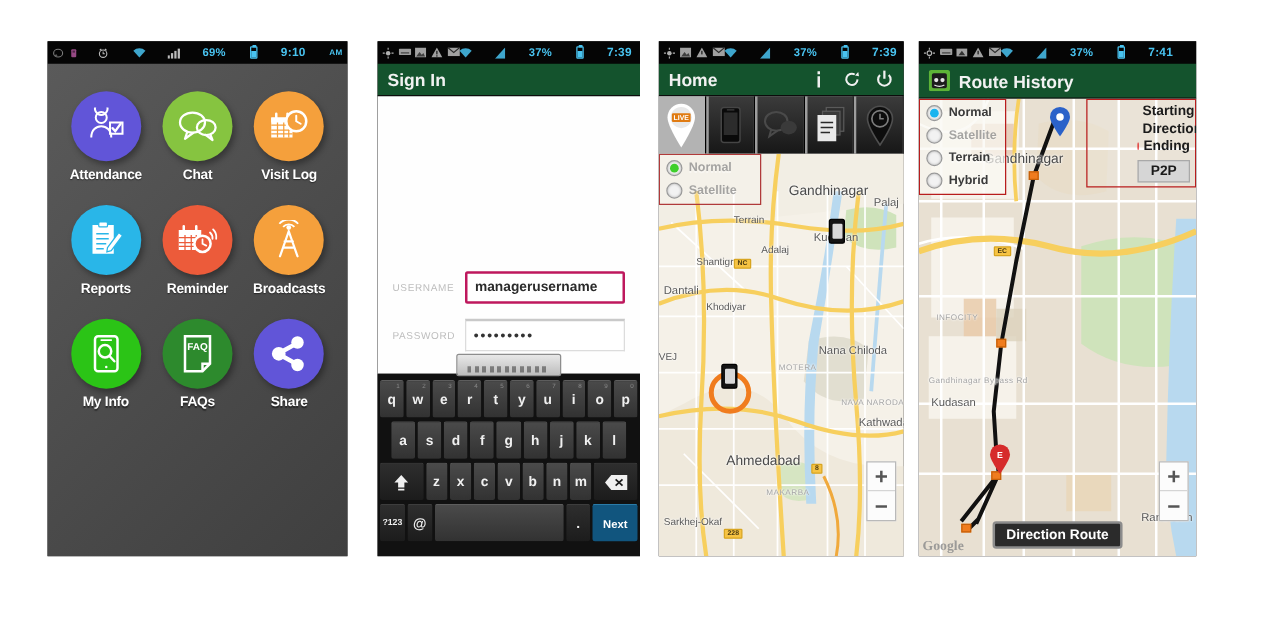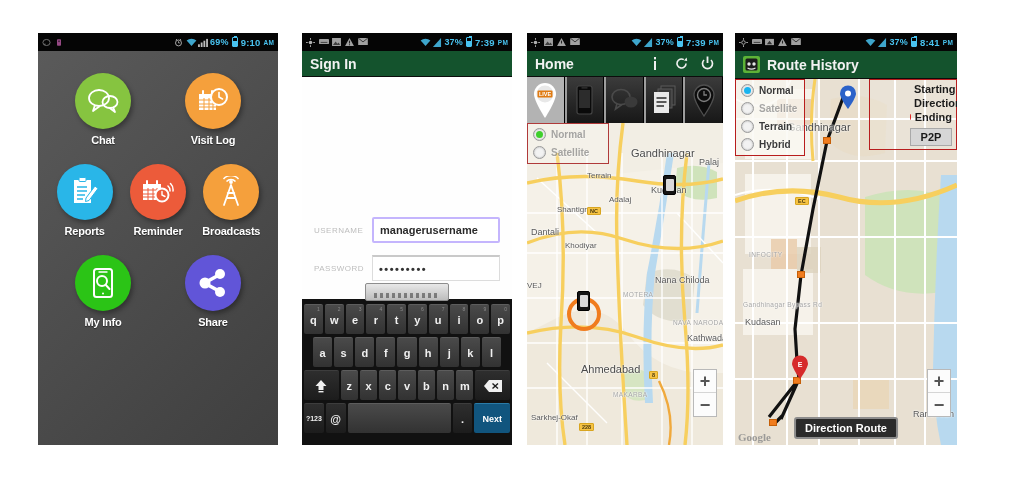--- a/index.html
+++ b/index.html
@@ -18,21 +18,21 @@
   #panel-home  { left: 527px; top: 33px; width: 196px; height: 412px; }
   #panel-route { left: 735px; top: 33px; width: 222px; height: 412px; }
 
   
   .statusbar {
     height: 18px; background: #050505; color: #49c3f0;
     display: flex; align-items: center; padding: 0 4px;
     font-size: 9px; font-weight: bold; letter-spacing: .2px;
   }
   .sb-left { display: flex; align-items: center; gap: 4px; flex: 1; }
-  .sb-right { display: flex; align-items: center; gap: 3px; }
+  .sb-right { display: flex; align-items: center; gap: 19px; }
   .sb-ic { width: 9px; height: 9px; display: inline-block; position: relative; opacity: .85; }
   .sb-ic svg { display:block; }
   .sb-pct { font-size: 9px; color: #49c3f0; }
   .sb-time { font-size: 9.5px; color: #49c3f0; }
   .sb-ampm { font-size: 6.5px; color: #49c3f0; }
   .batt {
     width: 6px; height: 10px; border: 1px solid #49c3f0; border-radius: 1px;
     position: relative; background: linear-gradient(to top, #49c3f0 60%, transparent 60%);
   }
   .batt:before {
@@ -73,21 +73,21 @@
     background: #fefefe; height: 222px; position: relative;
     padding: 0 12px; display: flex; flex-direction: column;
     justify-content: flex-end; padding-bottom: 18px; gap: 12px;
   }
   .field-row { display: flex; align-items: center; gap: 6px; }
   .field-label { font-size: 8px; color: #bdbdbd; letter-spacing: .5px; width: 52px; }
   .field-box {
     flex: 1; height: 26px; background: #fff; display: flex; align-items: center;
     padding: 0 6px; font-size: 11px; color: #2b2b2b; font-weight: bold;
   }
-  .field-box.focused { border: 2px solid #c4b5fd; border-radius: 2px; }
+  .field-box.focused { border: 2px solid #be185d; border-radius: 2px; }
   .field-box.plain { border: 1px solid #dcdcdc; border-top: 2px solid #c9c9c9; color:#333; letter-spacing:1.5px;}
 
   
   .kb { background: #111; height: 146px; padding: 2px 2px 3px; position: relative; }
   .kb-suggest {
     position: absolute; top: -16px; left: 50%; transform: translateX(-50%);
     width: 84px; height: 18px;
     background: linear-gradient(to bottom,#e8e8e8,#bdbdbd);
     border: 1px solid #8d8d8d; border-radius: 2px;
   }
@@ -254,20 +254,32 @@
         <span class="sb-pct">69%</span>
         <span class="batt"></span>
         <span class="sb-time">9:10</span>
         <span class="sb-ampm">AM</span>
       </div>
     </div>
 
     <div class="menu-body">
 
       <div class="menu-row">
+        <div class="menu-cell">
+          <div class="bubble" style="background:#6155d8">
+            <svg width="34" height="30" viewBox="0 0 34 30">
+              <path d="M13 6 a5 5 0 1 1 .01 0 Z" fill="none" stroke="#fff" stroke-width="1.6"></path>
+              <circle cx="13" cy="8" r="4.4" fill="none" stroke="#fff" stroke-width="1.6"></circle>
+              <path d="M5 24 c0-6 4-9 8-9 c4 0 8 3 8 9" fill="none" stroke="#fff" stroke-width="1.6"></path>
+              <rect x="20" y="12" width="10" height="9" fill="none" stroke="#fff" stroke-width="1.6"></rect>
+              <path d="M22 16.5 l2.2 2.4 L28.5 13" fill="none" stroke="#fff" stroke-width="1.8" stroke-linecap="round"></path>
+            </svg>
+          </div>
+          <div class="menu-label">Attendance</div>
+        </div>
         <div class="menu-cell">
           <div class="bubble" style="background:#86c440">
             <svg width="34" height="28" viewBox="0 0 34 28">
               <ellipse cx="13" cy="11" rx="10" ry="8" fill="none" stroke="#fff" stroke-width="1.8"></ellipse>
               <path d="M9 18 L7 24 L14 19" fill="none" stroke="#fff" stroke-width="1.8" stroke-linejoin="round"></path>
               <ellipse cx="24" cy="15" rx="7.5" ry="6" fill="none" stroke="#fff" stroke-width="1.8"></ellipse>
               <path d="M27 20 L29 25 L23 20.5" fill="none" stroke="#fff" stroke-width="1.8" stroke-linejoin="round"></path>
             </svg>
           </div>
           <div class="menu-label">Chat</div>
@@ -336,20 +348,30 @@
           <div class="bubble" style="background:#2bc416">
             <svg width="26" height="32" viewBox="0 0 26 32">
               <rect x="4" y="2" width="18" height="28" rx="2.5" fill="none" stroke="#fff" stroke-width="2"></rect>
               <path d="M9 5 H17" stroke="#fff" stroke-width="1.4" stroke-linecap="round"></path>
               <circle cx="13" cy="26.5" r="1" fill="#fff"></circle>
               <circle cx="12" cy="14" r="5" fill="none" stroke="#fff" stroke-width="2"></circle>
               <path d="M15.6 17.8 L19.5 22" stroke="#fff" stroke-width="2" stroke-linecap="round"></path>
             </svg>
           </div>
           <div class="menu-label">My Info</div>
+        </div>
+        <div class="menu-cell">
+          <div class="bubble" style="background:#2d8a2d">
+            <svg width="28" height="32" viewBox="0 0 28 32">
+              <path d="M4 2 H24 V24 L18 30 H4 Z" fill="none" stroke="#fff" stroke-width="2"></path>
+              <path d="M24 24 H18 V30" fill="none" stroke="#fff" stroke-width="2"></path>
+              <text x="14" y="13" font-family="Liberation Sans" font-size="8" font-weight="bold" fill="#fff" text-anchor="middle">FAQ</text>
+            </svg>
+          </div>
+          <div class="menu-label">FAQs</div>
         </div>
         <div class="menu-cell">
           <div class="bubble" style="background:#6155d8">
             <svg width="32" height="30" viewBox="0 0 32 30">
               <circle cx="23" cy="6" r="5" fill="#fff"></circle>
               <circle cx="23" cy="24" r="5" fill="#fff"></circle>
               <circle cx="8" cy="15" r="5.5" fill="#fff"></circle>
               <path d="M11 13 L21 7.5 M11 17 L21 22.5" stroke="#fff" stroke-width="3.6" stroke-linecap="round"></path>
             </svg>
           </div>
@@ -789,21 +811,21 @@
               <path d="M6 8.8 L0.6 2.8 A8 8 0 0 1 11.4 2.8 Z" fill="#49c3f0"></path>
             </svg>
           </span>
         <span class="sb-ic">
           <svg viewBox="0 0 11 10" width="10" height="9">
               <path d="M10 0 L10 10 L1 10 Z" fill="#49c3f0"></path>
             </svg>
           </span>
         <span class="sb-pct">37%</span>
         <span class="batt"></span>
-        <span class="sb-time">8:41</span>
+        <span class="sb-time">7:41</span>
         <span class="sb-ampm">PM</span>
       </div>
     </div>
 
     <div class="appbar" style="gap:7px; height:28px;">
       <span style="display:block;width:17px;height:17px;">
         <svg width="17" height="17" viewBox="0 0 17 17">
           <rect x="0" y="0" width="17" height="17" rx="2" fill="#5db337"></rect>
           <rect x="2.5" y="2.5" width="12" height="12" rx="1.5" fill="#1c1c1c"></rect>
           <circle cx="6" cy="8" r="1.7" fill="#e6e6e6"></circle>

